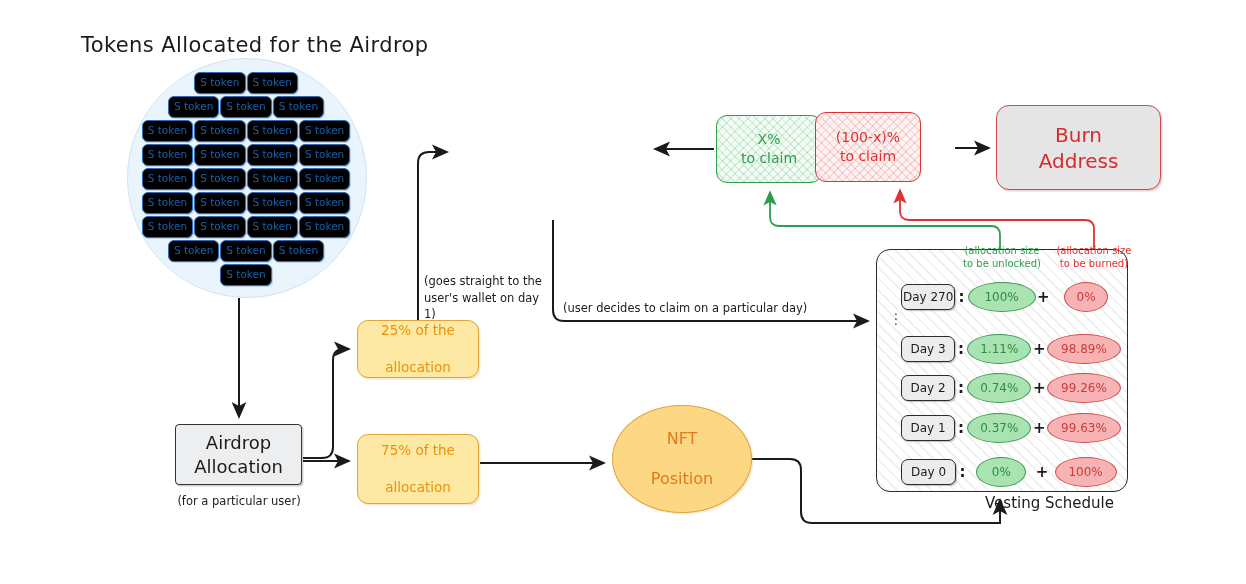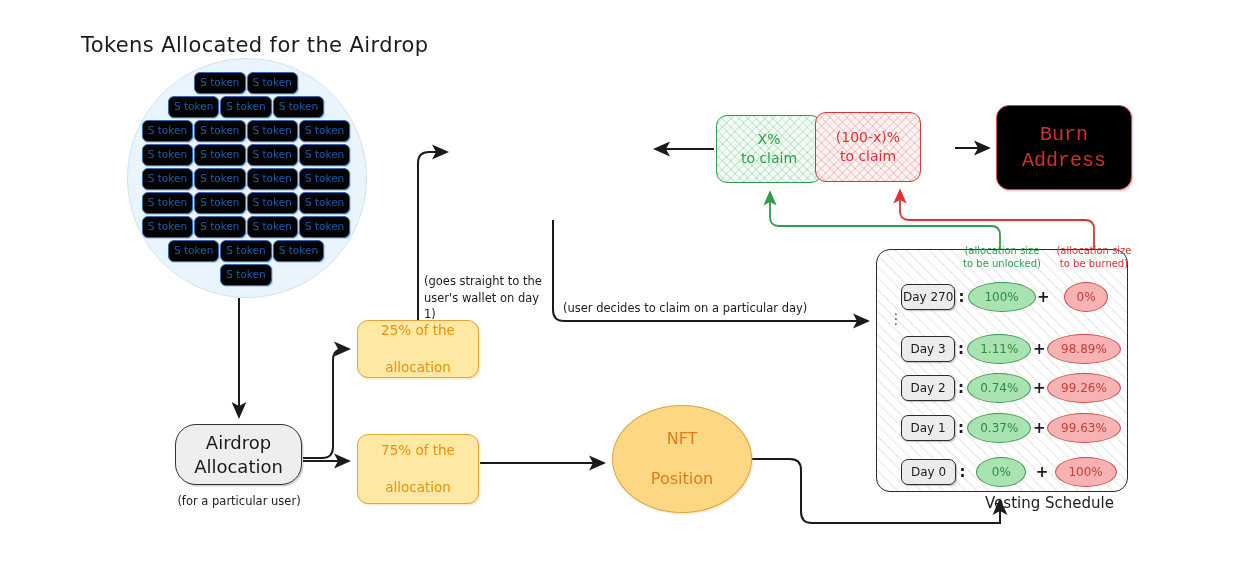--- a/index.html
+++ b/index.html
@@ -18,21 +18,21 @@
   .trow{position:absolute;display:flex;gap:1px;justify-content:center;width:100%;}
   .tok{background:#000000;border:1.5px solid #2f6db4;border-radius:6px;color:#1c5ea8;
       font-size:10.5px;line-height:1;padding:4px 5px 5px;white-space:nowrap;
       box-shadow:1px 1px 0 rgba(47,109,180,.25);}
 
   
   .node{position:absolute;box-sizing:border-box;display:flex;flex-direction:column;
       align-items:center;justify-content:center;text-align:center;line-height:1.28;}
 
   #airdrop-alloc{left:175px;top:424px;width:127px;height:61px;background:#eceef0;
-      border:1.7px solid #333;border-radius:21px;font-size:18px;color:#1b1b1b;
+      border:1.7px solid #333;border-radius:4px;font-size:18px;color:#1b1b1b;
       box-shadow:1.5px 1.5px 0 rgba(0,0,0,.18);}
   #airdrop-note{position:absolute;left:163px;top:494px;width:152px;text-align:center;
       font-size:11.5px;color:#222;}
 
   .orange{background:#fde8a4;border:1.7px solid #e2a338;border-radius:11px;color:#eb9209;
       font-size:13.5px;box-shadow:1.5px 1.5px 0 rgba(226,163,56,.25);gap:20px;}
   #box25{left:357px;top:320px;width:122px;height:58px;}
   #box75{left:357px;top:434px;width:122px;height:70px;}
 
   #nft-position{left:612px;top:405px;width:140px;height:108px;background:#fdd884;
@@ -54,23 +54,23 @@
         repeating-linear-gradient(45deg, rgba(47,157,78,.16) 0 1.2px, transparent 1.2px 6px),
         repeating-linear-gradient(-45deg, rgba(47,157,78,.16) 0 1.2px, transparent 1.2px 6px),
         #f2fbf4;}
   #burn-claim{left:815px;top:112px;width:106px;height:70px;color:#e03232;
       border:1.7px solid #e03232;
       background:
         repeating-linear-gradient(45deg, rgba(224,50,50,.16) 0 1.2px, transparent 1.2px 6px),
         repeating-linear-gradient(-45deg, rgba(224,50,50,.16) 0 1.2px, transparent 1.2px 6px),
         #fef3f3;}
 
-  #burn-address{left:996px;top:105px;width:136px;height:85px;background:#000000;
+  #burn-address{left:996px;top:105px;width:165px;height:85px;background:#e5e5e5;
       border:1.7px solid #d2474b;border-radius:13px;color:#d32f2f;font-size:20px;
-      line-height:1.3;box-shadow:1.5px 1.5px 0 rgba(210,71,75,.25);font-family:Liberation Mono, monospace;}
+      line-height:1.3;box-shadow:1.5px 1.5px 0 rgba(210,71,75,.25);}
 
   
   #vesting-panel{position:absolute;left:876px;top:249px;width:252px;height:243px;
       box-sizing:border-box;border:1.7px solid #2b2b2b;border-radius:14px;
       background:repeating-linear-gradient(45deg,#fff 0 6px,#f1f1f1 6px 8px);}
   #vest-head-green{position:absolute;left:952px;top:244px;width:100px;text-align:center;
       color:#2f9d4e;font-size:10px;line-height:1.3;}
   #vest-head-red{position:absolute;left:1044px;top:244px;width:100px;text-align:center;
       color:#e03232;font-size:10px;line-height:1.3;}
 

